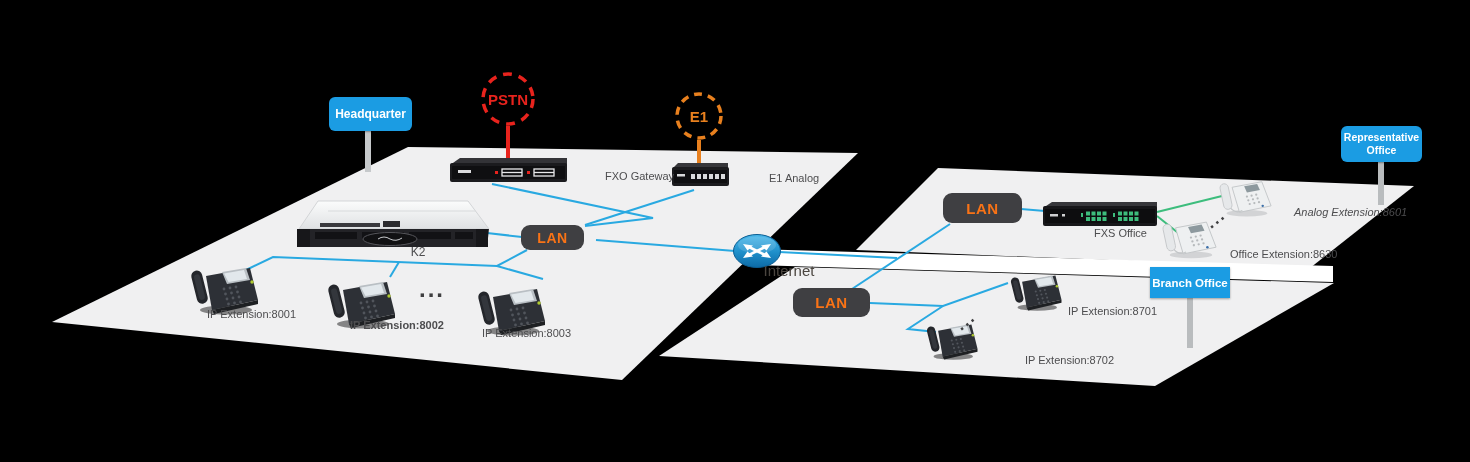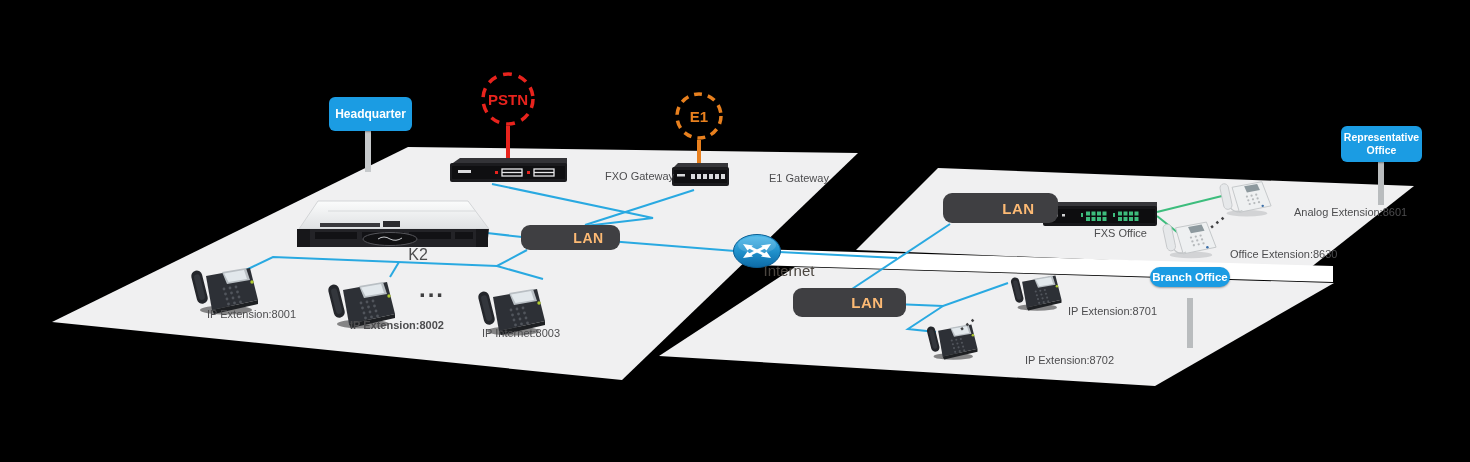--- a/index.html
+++ b/index.html
@@ -4,23 +4,23 @@
 <style>
   html,body{margin:0;padding:0;background:#000;}
   .stage{position:relative;width:1470px;height:462px;background:#000;overflow:hidden;
          font-family:"Liberation Sans",sans-serif;}
   .scene{position:absolute;left:0;top:0;}
   .lbl{position:absolute;font-size:11px;color:#4d4d4f;white-space:nowrap;line-height:1.1;margin-left:32px;}
   .lbl.center{text-align:center;}
   .sign{position:absolute;background:#1b9ce3;color:#fff;font-weight:bold;
         display:flex;align-items:center;justify-content:center;text-align:center;
         border-radius:6px;box-shadow:0 1px 2px rgba(0,0,0,.35);}
-  .lanbox{position:absolute;background:#3f3f42;color:#fdba74;font-weight:bold;
+  .lanbox{position:absolute;background:#3f3f42;color:#f97316;font-weight:bold;
           display:flex;align-items:center;justify-content:center;
-          border-radius:9px;letter-spacing:.5px;padding-left:36px;}
+          border-radius:9px;letter-spacing:.5px;}
   .dots{position:absolute;color:#3f3f41;font-weight:bold;letter-spacing:2px;line-height:0.4;}
   .rot{transform:rotate(-38deg);}
 </style>
 </head>
 <body>
 
 <div class="stage">
 
   <svg class="scene" width="1470" height="462" viewBox="0 0 1470 462">
     <defs>
@@ -211,37 +211,37 @@
     <use href="#ip-phone" x="327" y="272" width="70" height="58"></use>
     <use href="#ip-phone" x="477" y="279" width="70" height="58"></use>
     <use href="#ip-phone" x="1010" y="268" width="53" height="44"></use>
     <use href="#ip-phone" x="926" y="317" width="53" height="44"></use>
     <use href="#analog-phone" x="1219" y="178" width="54" height="39"></use>
     <use href="#analog-phone" x="1162" y="218" width="56" height="41"></use>
   </svg>
 
   <div class="sign" style="left:1341px;top:126px;width:81px;height:36px;font-size:10.5px;line-height:1.2;">Representative Office</div>
   <div class="sign" style="left:329px;top:97px;width:83px;height:34px;font-size:12px;">Headquarter</div>
-  <div class="sign" style="left:1150px;top:267px;width:80px;height:20px;font-size:11.5px;border-radius:12px;">Branch Office</div>
+  <div class="sign" style="left:1150px;top:267px;width:80px;height:31px;font-size:11.5px;border-radius:0;">Branch Office</div>
 
   <div class="lanbox" style="left:521px;top:225px;width:63px;height:25px;font-size:14px;">LAN</div>
   <div class="lanbox" style="left:943px;top:193px;width:79px;height:30px;font-size:15px;">LAN</div>
   <div class="lanbox" style="left:793px;top:288px;width:77px;height:29px;font-size:15px;">LAN</div>
 
   <div class="lbl" style="left:573px;top:170px;">FXO Gateway</div>
-  <div class="lbl" style="left:737px;top:172px;">E1 Gateway</div>
-  <div class="lbl center" style="left:368px;top:246px;width:36px;font-size:16px;">K2</div>
+  <div class="lbl" style="left:737px;top:172px;">E1 Analog</div>
+  <div class="lbl center" style="left:368px;top:246px;width:36px;font-size:12px;">K2</div>
   <div class="lbl center" style="left:731px;top:263px;width:52px;font-size:15px;color:#4a453f;">Internet</div>
   <div class="lbl" style="left:1062px;top:227px;">FXS Office</div>
 
   <div class="lbl" style="left:175px;top:308px;">IP Extension:8001</div>
   <div class="lbl" style="left:318px;top:319px;font-weight:bold;">IP Extension:8002</div>
-  <div class="lbl" style="left:450px;top:327px;">IP Internet:8003</div>
+  <div class="lbl" style="left:450px;top:327px;">IP Extension:8003</div>
   <div class="lbl" style="left:1036px;top:305px;">IP Extension:8701</div>
   <div class="lbl" style="left:993px;top:354px;">IP Extension:8702</div>
-  <div class="lbl" style="left:1262px;top:206px;">Analog Extension:8601</div>
+  <div class="lbl" style="left:1262px;top:206px;font-style:italic;">Analog Extension:8601</div>
   <div class="lbl" style="left:1198px;top:248px;">Office Extension:8630</div>
 
   <div class="dots" style="left:419px;top:284px;font-size:24px;">...</div>
   <div class="dots rot" style="left:1206px;top:216px;font-size:17px;">...</div>
   <div class="dots rot" style="left:956px;top:318px;font-size:17px;">...</div>
 
 </div>
 
 </body></html>

